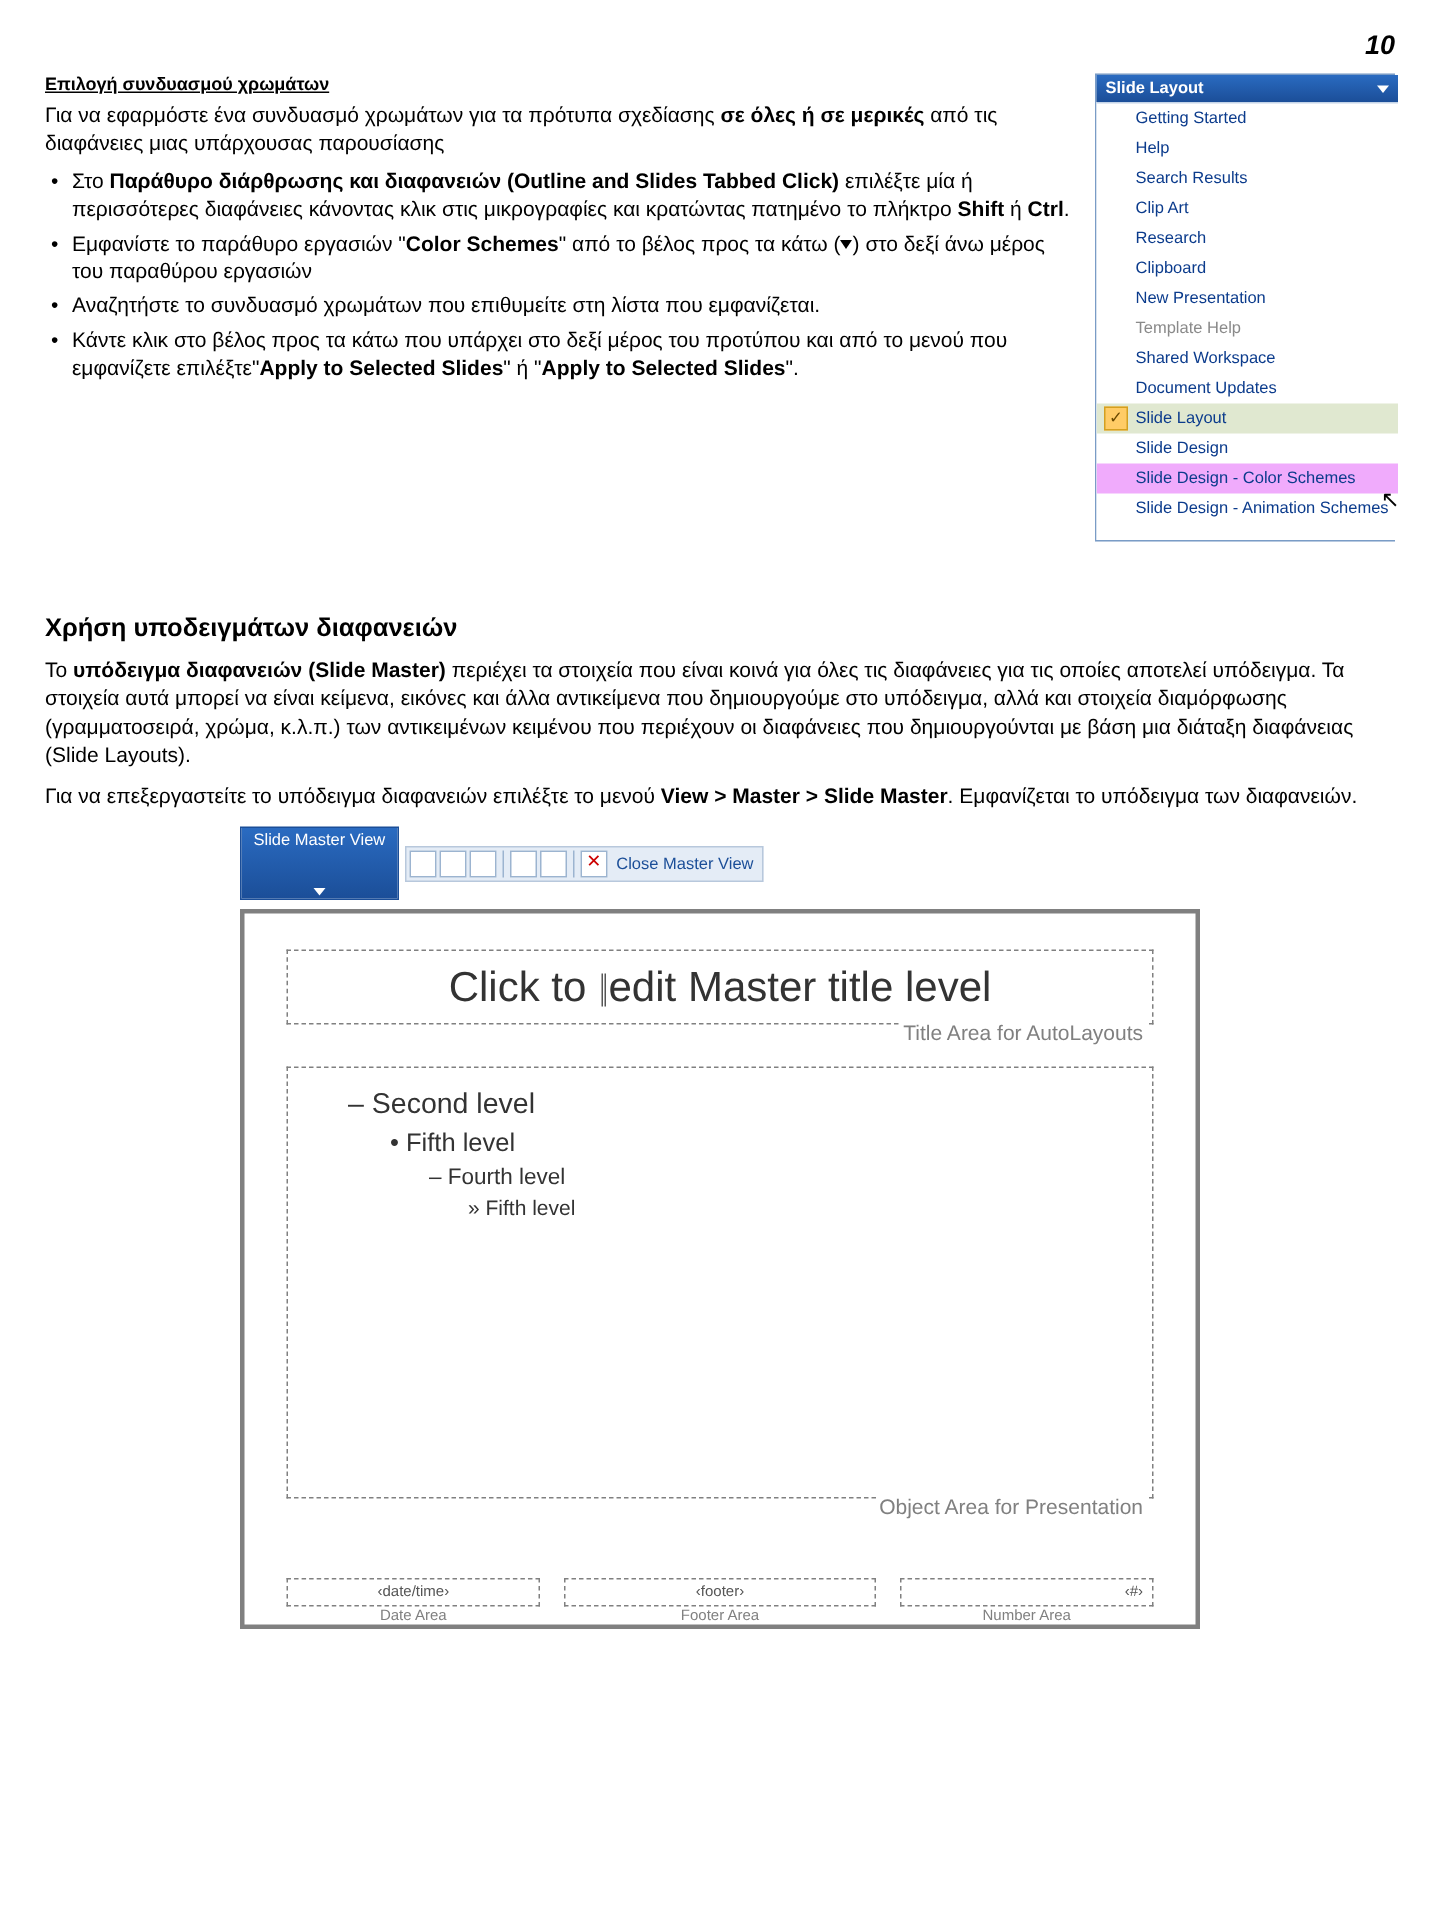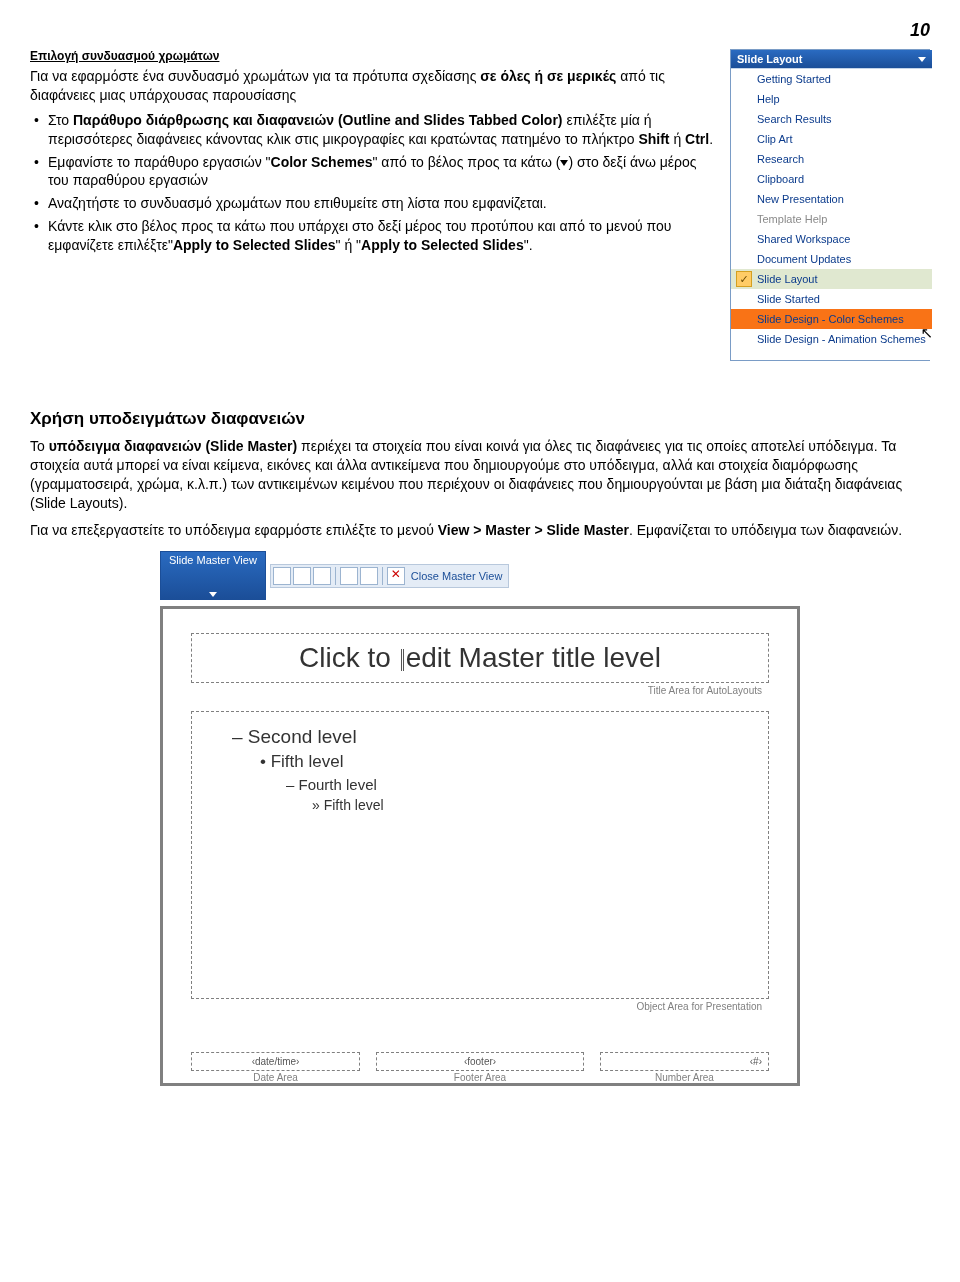--- a/index.html
+++ b/index.html
@@ -123,21 +123,21 @@
     top: 2px;
     width: 14px; height: 14px;
     background: #ffcc66;
     border: 1px solid #d4a020;
     font-size: 11px;
     line-height: 14px;
     text-align: center;
     color: #6b4a00;
   }
   .taskpane-item.highlight {
-    background: #f97316;
+    background: #f0abfc;
   }
   .taskpane-item.muted {
     color: #8a8a8a;
   }
 
   
   .section2 {
     margin-top: 48px;
   }
   .section2 .section-title {
@@ -212,21 +212,21 @@
   }
   .placeholder {
     border: 1px dashed #808080;
     padding: 8px 12px;
     position: relative;
   }
   .placeholder .ph-label {
     position: absolute;
     right: 4px;
     bottom: -14px;
-    font-size: 10px;
+    font-size: 14px;
     color: #808080;
     background: #fff;
     padding: 0 2px;
   }
   .ph-title {
     font-size: 28px;
     text-align: center;
     color: #333;
     margin-bottom: 28px;
   }
@@ -285,21 +285,21 @@
 <div class="page-number">10</div>
 
 <div class="top-block">
   <div class="body-col">
     <div class="section-title">Επιλογή συνδυασμού χρωμάτων</div>
     <p>
       <span>Για να εφαρμόστε ένα συνδυασμό χρωμάτων για τα πρότυπα σχεδίασης </span><b>σε όλες ή σε μερικές</b><span> από τις διαφάνειες μιας υπάρχουσας παρουσίασης</span>
     </p>
     <ul class="bullets">
       <li>
-        <span>Στο </span><b>Παράθυρο διάρθρωσης και διαφανειών (Outline and Slides Tabbed Color)</b><span> επιλέξτε μία ή περισσότερες διαφάνειες κάνοντας κλικ στις μικρογραφίες και κρατώντας πατημένο το πλήκτρο </span><b>Shift</b><span> ή </span><b>Ctrl</b><span>.</span>
+        <span>Στο </span><b>Παράθυρο διάρθρωσης και διαφανειών (Outline and Slides Tabbed Click)</b><span> επιλέξτε μία ή περισσότερες διαφάνειες κάνοντας κλικ στις μικρογραφίες και κρατώντας πατημένο το πλήκτρο </span><b>Shift</b><span> ή </span><b>Ctrl</b><span>.</span>
       </li>
       <li>
         <span>Εμφανίστε το παράθυρο εργασιών "</span><b>Color Schemes</b><span>" από το βέλος προς τα κάτω (</span><span class="down-arrow"></span><span>) στο δεξί άνω μέρος του παραθύρου εργασιών</span>
       </li>
       <li>Αναζητήστε το συνδυασμό χρωμάτων που επιθυμείτε στη λίστα που εμφανίζεται.</li>
       <li>
         <span>Κάντε κλικ στο βέλος προς τα κάτω που υπάρχει στο δεξί μέρος του προτύπου και από το μενού που εμφανίζετε επιλέξτε"</span><b>Apply to Selected Slides</b><span>" ή "</span><b>Apply to Selected Slides</b><span>".</span>
       </li>
     </ul>
   </div>
@@ -317,37 +317,37 @@
             <div class="taskpane-item"><span>Help</span></div>
             <div class="taskpane-item"><span>Search Results</span></div>
             <div class="taskpane-item"><span>Clip Art</span></div>
             <div class="taskpane-item"><span>Research</span></div>
             <div class="taskpane-item"><span>Clipboard</span></div>
             <div class="taskpane-item"><span>New Presentation</span></div>
             <div class="taskpane-item muted"><span>Template Help</span></div>
             <div class="taskpane-item"><span>Shared Workspace</span></div>
             <div class="taskpane-item"><span>Document Updates</span></div>
             <div class="taskpane-item selected"><span class="check">✓</span><span>Slide Layout</span></div>
-            <div class="taskpane-item"><span>Slide Started</span></div>
+            <div class="taskpane-item"><span>Slide Design</span></div>
             <div class="taskpane-item highlight"><span>Slide Design - Color Schemes</span></div>
             <div class="taskpane-item"><span>Slide Design - Animation Schemes</span></div>
           </div>
       </div>
     </div>
     <span style="position:absolute;right:-4px;bottom:18px;font-size:15px;">↖</span>
   </div>
 </div>
 
 <div class="section2">
   <div class="section-title" style="font-size:17px">Χρήση υποδειγμάτων διαφανειών</div>
   <p>
     <span>Το </span><b>υπόδειγμα διαφανειών (Slide Master)</b><span> περιέχει τα στοιχεία που είναι κοινά για όλες τις διαφάνειες για τις οποίες αποτελεί υπόδειγμα. Τα στοιχεία αυτά μπορεί να είναι κείμενα, εικόνες και άλλα αντικείμενα που δημιουργούμε στο υπόδειγμα, αλλά και στοιχεία διαμόρφωσης (γραμματοσειρά, χρώμα, κ.λ.π.) των αντικειμένων κειμένου που περιέχουν οι διαφάνειες που δημιουργούνται με βάση μια διάταξη διαφάνειας (Slide Layouts).</span>
   </p>
   <p>
-    <span>Για να επεξεργαστείτε το υπόδειγμα εφαρμόστε επιλέξτε το μενού </span><b>View &gt; Master &gt; Slide Master</b><span>. Εμφανίζεται το υπόδειγμα των διαφανειών.</span>
+    <span>Για να επεξεργαστείτε το υπόδειγμα διαφανειών επιλέξτε το μενού </span><b>View &gt; Master &gt; Slide Master</b><span>. Εμφανίζεται το υπόδειγμα των διαφανειών.</span>
   </p>
 
   <div class="master-wrap">
     <div class="master-toolbar">
       <div class="tb-title">
         <span>Slide Master View</span>
         <span class="arrow"></span>
       </div>
       <div class="tb-btns">
         <span class="tb-icon"></span>

